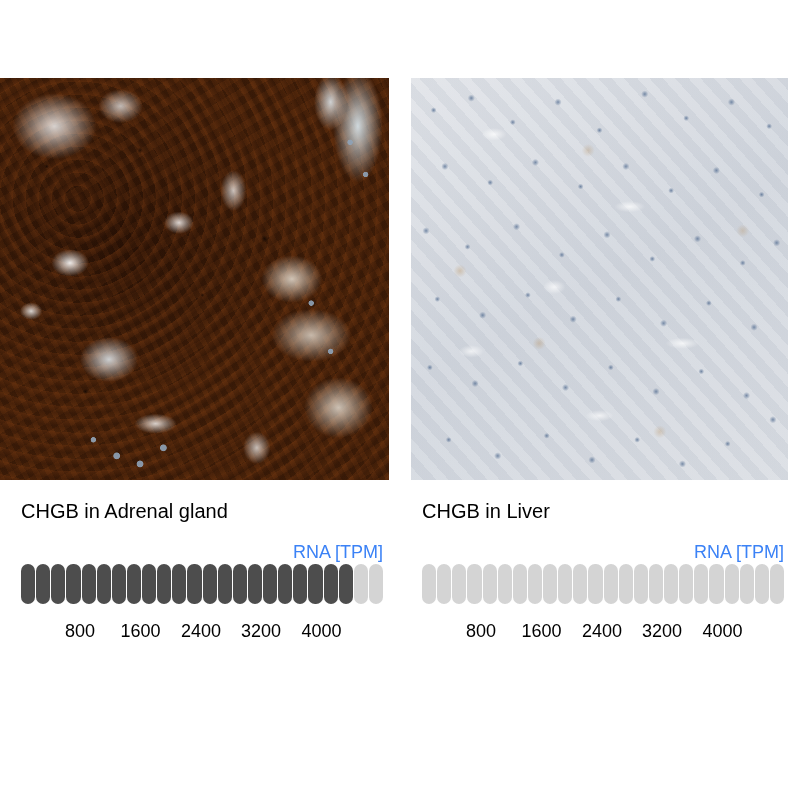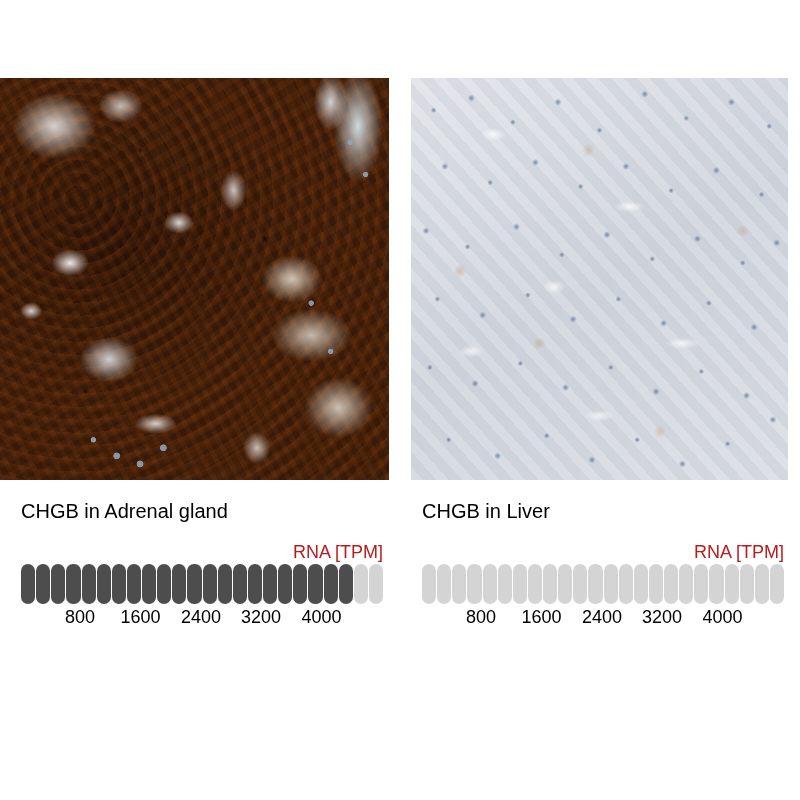--- a/index.html
+++ b/index.html
@@ -175,42 +175,42 @@
     left: 0;
     top: 66px;
     width: 362px;
   }
 
   .rna-label {
     position: absolute;
     right: 0;
     top: -22px;
     font-size: 18px;
-    color: #b91c1c;
+    color: #3b82f6;
     white-space: nowrap;
   }
 
   .bars {
     display: flex;
     gap: 1px;
     width: 362px;
     height: 40px;
     align-items: stretch;
   }
   .bar {
     flex: 1 1 0;
     border-radius: 7px;
     background: #d4d4d4;
   }
   .bar.filled { background: #4d4d4d; }
 
   .ticks {
     position: relative;
     height: 26px;
-    margin-top: 3px;
+    margin-top: 17px;
   }
   .tick {
     position: absolute;
     top: 0;
     transform: translateX(-50%);
     font-size: 18px;
     color: #000000;
     white-space: nowrap;
   }
 </style>

